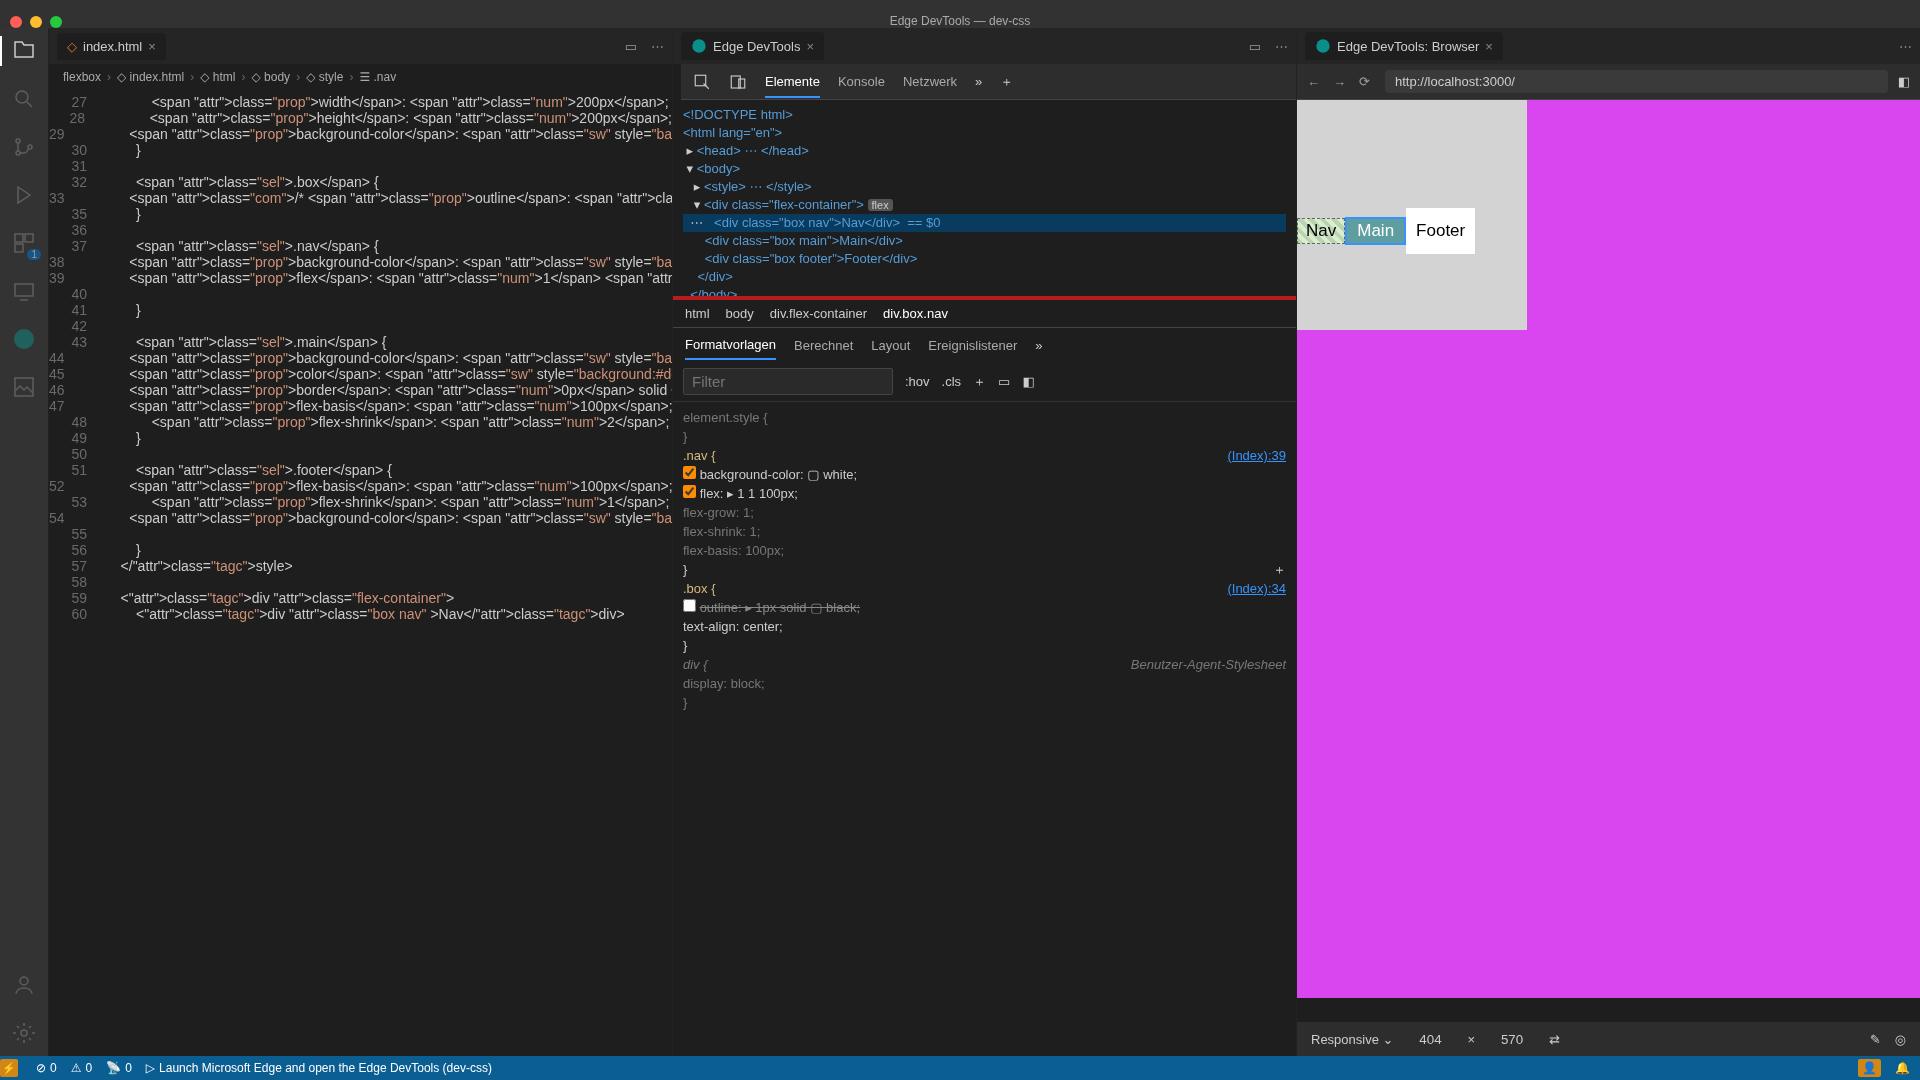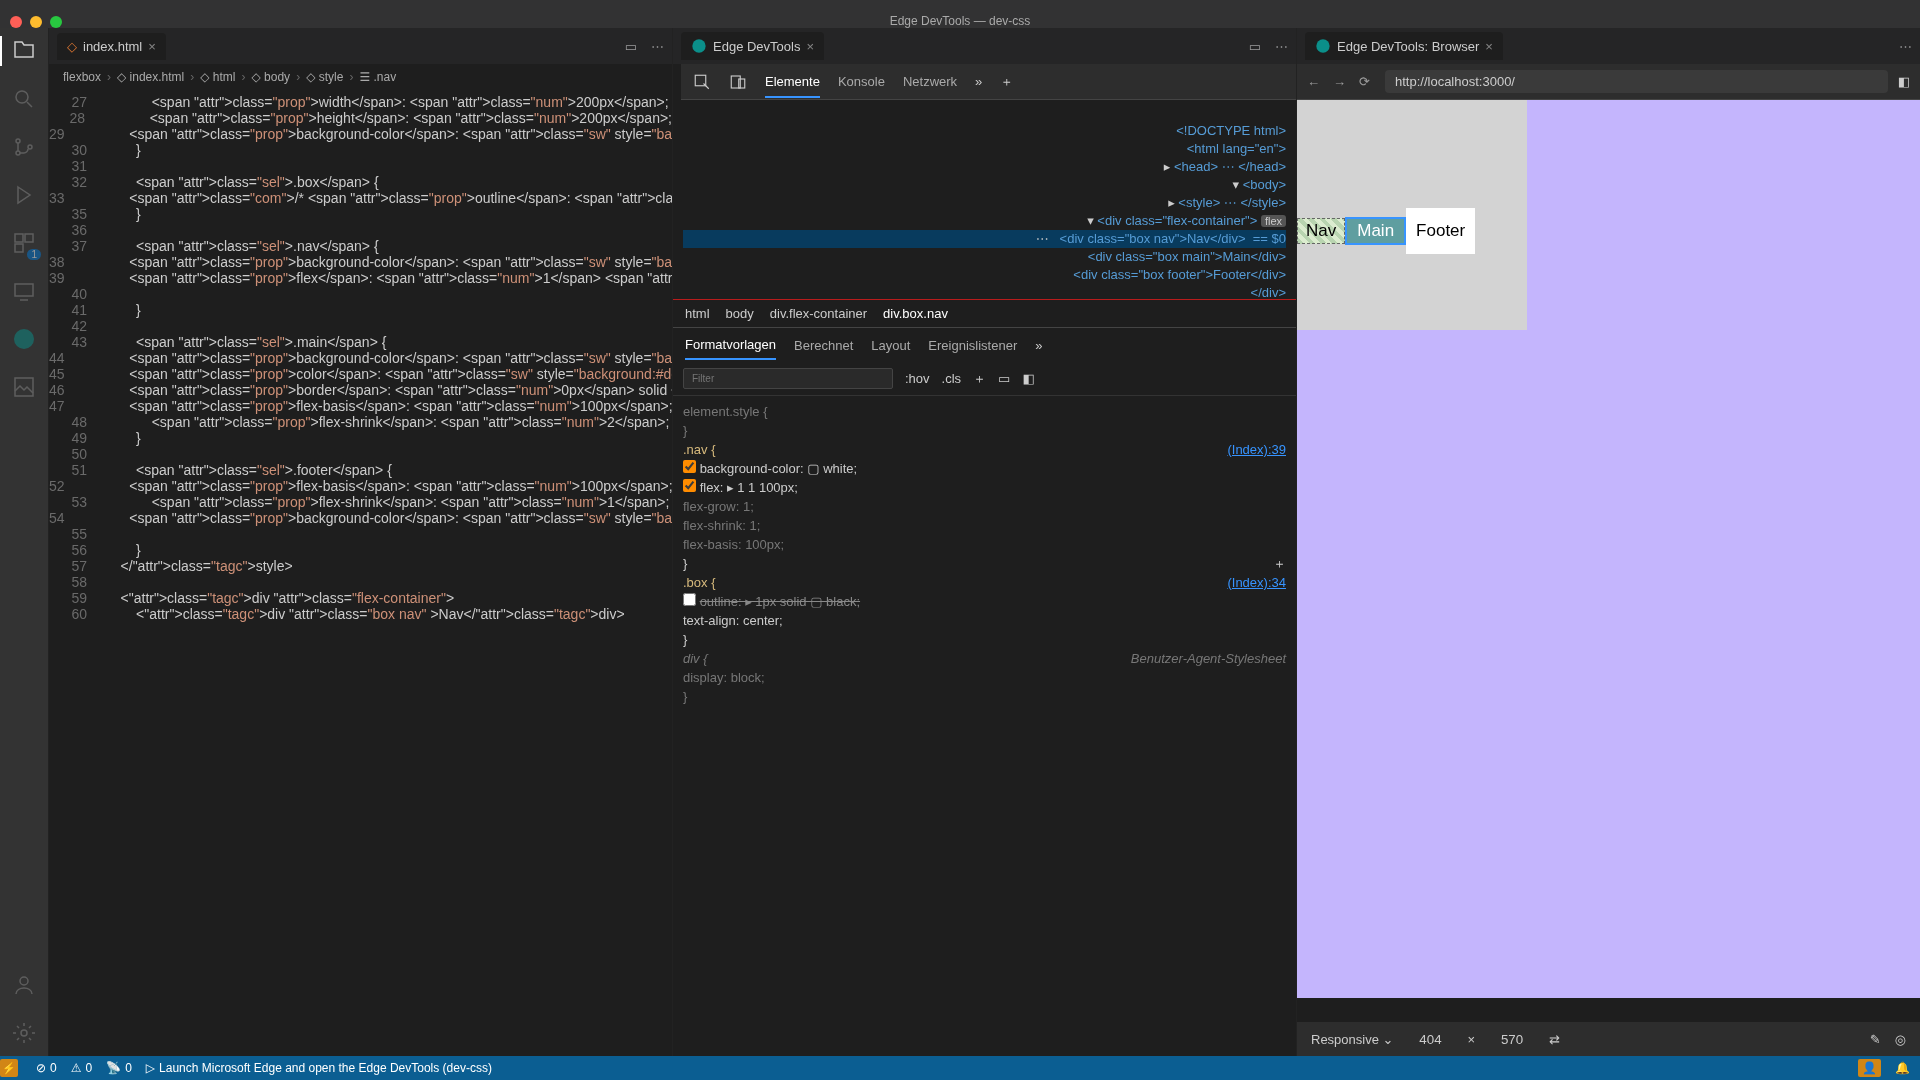--- a/index.html
+++ b/index.html
@@ -28,39 +28,39 @@
 .code { flex:1; padding:4px 0; font-family:Menlo,Consolas,monospace; font-size:14px; overflow:auto; }
 .ln { display:flex; }
 .gut { width:56px; text-align:right; padding-right:18px; color:#6a6a6a; user-select:none; }
 .src { white-space:pre; }
 .sel { color:#d7ba7d; }
 .str { color:#ce9178; }
 .tagc { color:#569cd6; }
 .dt-toolbar { height:36px; display:flex; align-items:center; gap:18px; padding:0 12px; background:#2d2d2d; border-bottom:1px solid #444;margin-left:8px; }
 .dt-tab { color:#aaa; cursor:pointer; }
 .dt-tab.active { color:#fff; border-bottom:2px solid #3794ff; padding-bottom:7px; margin-bottom:-8px;}
-.dom-tree { padding:22px 10px; font-family:Menlo,Consolas,monospace; font-size:13px; line-height:18px; border-bottom:1px solid #b91c1c; overflow:auto; max-height:200px;text-align:right; }
+.dom-tree { padding:6px 10px; font-family:Menlo,Consolas,monospace; font-size:13px; line-height:18px; border-bottom:4px solid #b91c1c; overflow:auto; max-height:200px; }
 .dom-tree .row { white-space:pre; }
 .hl { background:#083b5e; }
 .muted{color:#777;}
 .crumb-path { height:28px; display:flex; align-items:center; gap:16px; padding:0 12px; border-bottom:1px solid #444; font-size:13px; color:#ccc; }
 .styles-tabs { height:34px; display:flex; align-items:center; gap:18px; padding:0 12px; }
 .styles-tabs .dt-tab.active{border-bottom:2px solid #3794ff;padding-bottom:6px;margin-bottom:-6px;}
 .filter-row { display:flex; align-items:center; gap:12px; padding:6px 10px; border-bottom:1px solid #333; }
-.filter-row input { flex:1; background:#2a2a2a; border:1px solid #444; color:#ccc; padding:4px 8px; font-size:10px; border-radius:2px; max-width:210px; }
+.filter-row input { flex:1; background:#2a2a2a; border:1px solid #444; color:#ccc; padding:4px 8px; font-size:15px; border-radius:2px; max-width:210px; }
 .mirror { display:flex; align-items:center; gap:8px; padding:8px 12px; border-bottom:1px solid #333; font-size:13px; }
 .mirror a{ color:#3794ff; }
 .rules { flex:1; padding:6px 10px; font-family:Menlo,Consolas,monospace; font-size:13px; line-height:19px; overflow:auto; }
 .rule-head { display:flex; justify-content:space-between; }
 .rule-head a{ color:#3794ff; text-decoration:underline; }
 .strike{ text-decoration:line-through; color:#888; }
 .chk { accent-color:#ff8c00; }
 .browser-bar { height:36px; display:flex; align-items:center; gap:10px; padding:0 10px; background:#2d2d2d; border-bottom:1px solid #444; }
 .url { flex:1; background:#3a3a3a; border-radius:4px; padding:4px 10px; color:#ccc; font-size:13px; }
-.page { flex:1; background:#c4b5fd; position:relative; }
+.page { flex:1; background:#d946ef; position:relative; }
 .devpage-box { position:absolute; top:0; left:0; width:230px; height:230px; background:#d3d3d3; }
 .devpage-row { position:absolute; top:108px; left:0; display:flex; font-family:serif; font-size:17px; align-items:center; }
 .devpage-row .nav { background:repeating-linear-gradient(45deg,#b8d4b0,#b8d4b0 4px,#dbeccf 4px,#dbeccf 8px); padding:2px 8px; border:1px dashed #666; color:#000;}
 .devpage-row .mainb { background:#5f9ea0; color:#fff; padding:2px 10px; border:2px solid #3794ff; }
 .devpage-row .foot { background:#fff; padding:13px 10px; color:#000; }
 .device-bar { height:34px; background:#2d2d2d; display:flex; align-items:center; gap:14px; padding:0 14px; color:#ccc;margin-top:24px; }
 .device-bar input{ width:46px; background:transparent; border:none; color:#ccc; text-align:center; }
 .statusbar { height:24px; background:#0b5e92; color:#fff; display:flex; align-items:center; gap:14px; padding:0 10px; font-size:12px; }
 .statusbar .seg { display:flex; align-items:center; gap:4px; }
 .statusbar .edge-badge{ background:#d18616; width:18px; height:18px; display:flex; align-items:center; justify-content:center; border-radius:2px; font-size:11px; margin-left:-10px; margin-right:4px;}

